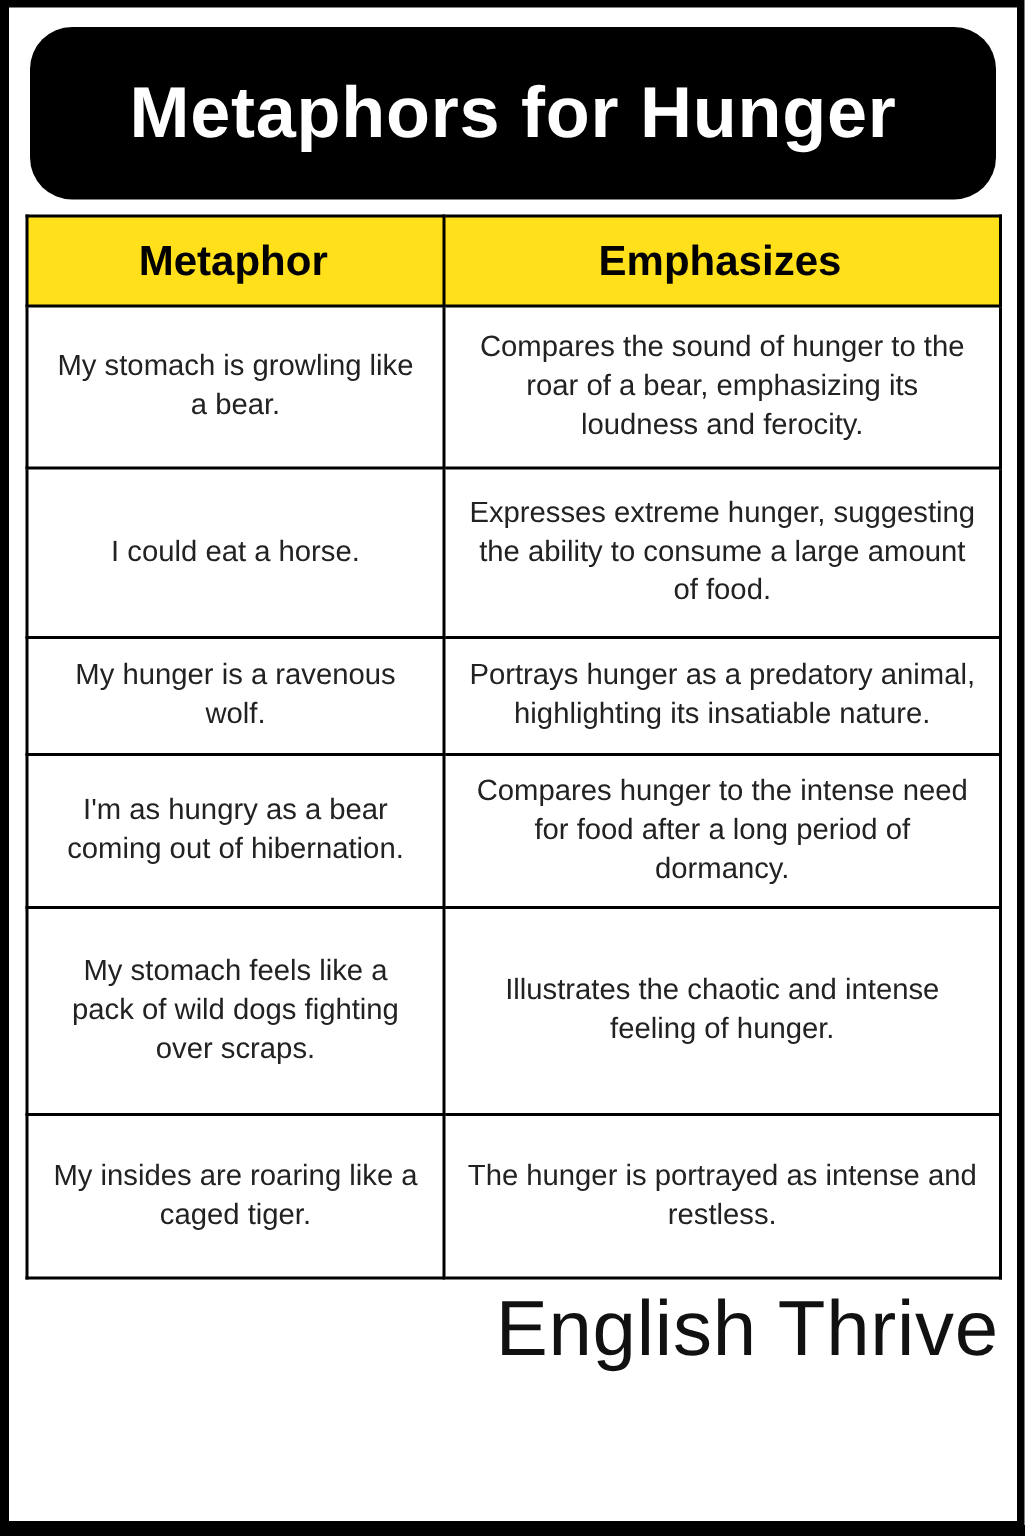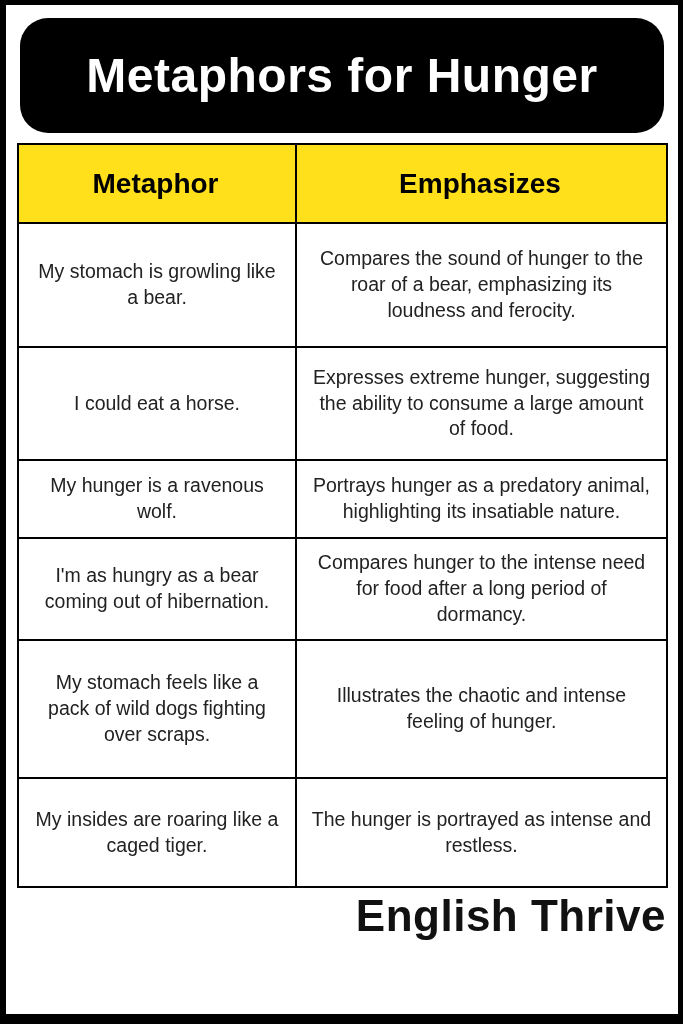--- a/index.html
+++ b/index.html
@@ -55,43 +55,43 @@
     text-align: center;
     vertical-align: middle;
     padding: 6px 14px;
     box-sizing: border-box;
   }
   table.metaphor-table th {
     background: #FFE01B;
     color: #000000;
     font-size: 28px;
     font-weight: 700;
-    height: 79px;
+    height: 60px;
     padding-left: 11px;
   }
   table.metaphor-table td {
     background: #ffffff;
     color: #222222;
     font-size: 19.5px;
     line-height: 1.32;
     font-weight: 400;
   }
-  tr.r1 { height: 124px; border-radius: 31px; }
+  tr.r1 { height: 108px; border-radius: 31px; }
   tr.r2 { height: 113px; }
   tr.r3 { height: 78px; margin-top: 40px; }
   tr.r4 { height: 102px; }
   tr.r5 { height: 138px; }
   tr.r6 { height: 110px; }
   tr.r7 { height: 109px; }
   .brand {
     width: 649px;
     margin: 0 auto;
     text-align: right;
-    font-size: 44px;
-    font-weight: 700;
+    font-size: 52px;
+    font-weight: 400;
     color: #111111;
     letter-spacing: 0.5px;
     padding: 3px 2px 0 0;
   }
 </style>
 </head>
 <body>
 
 <div class="page">
 

